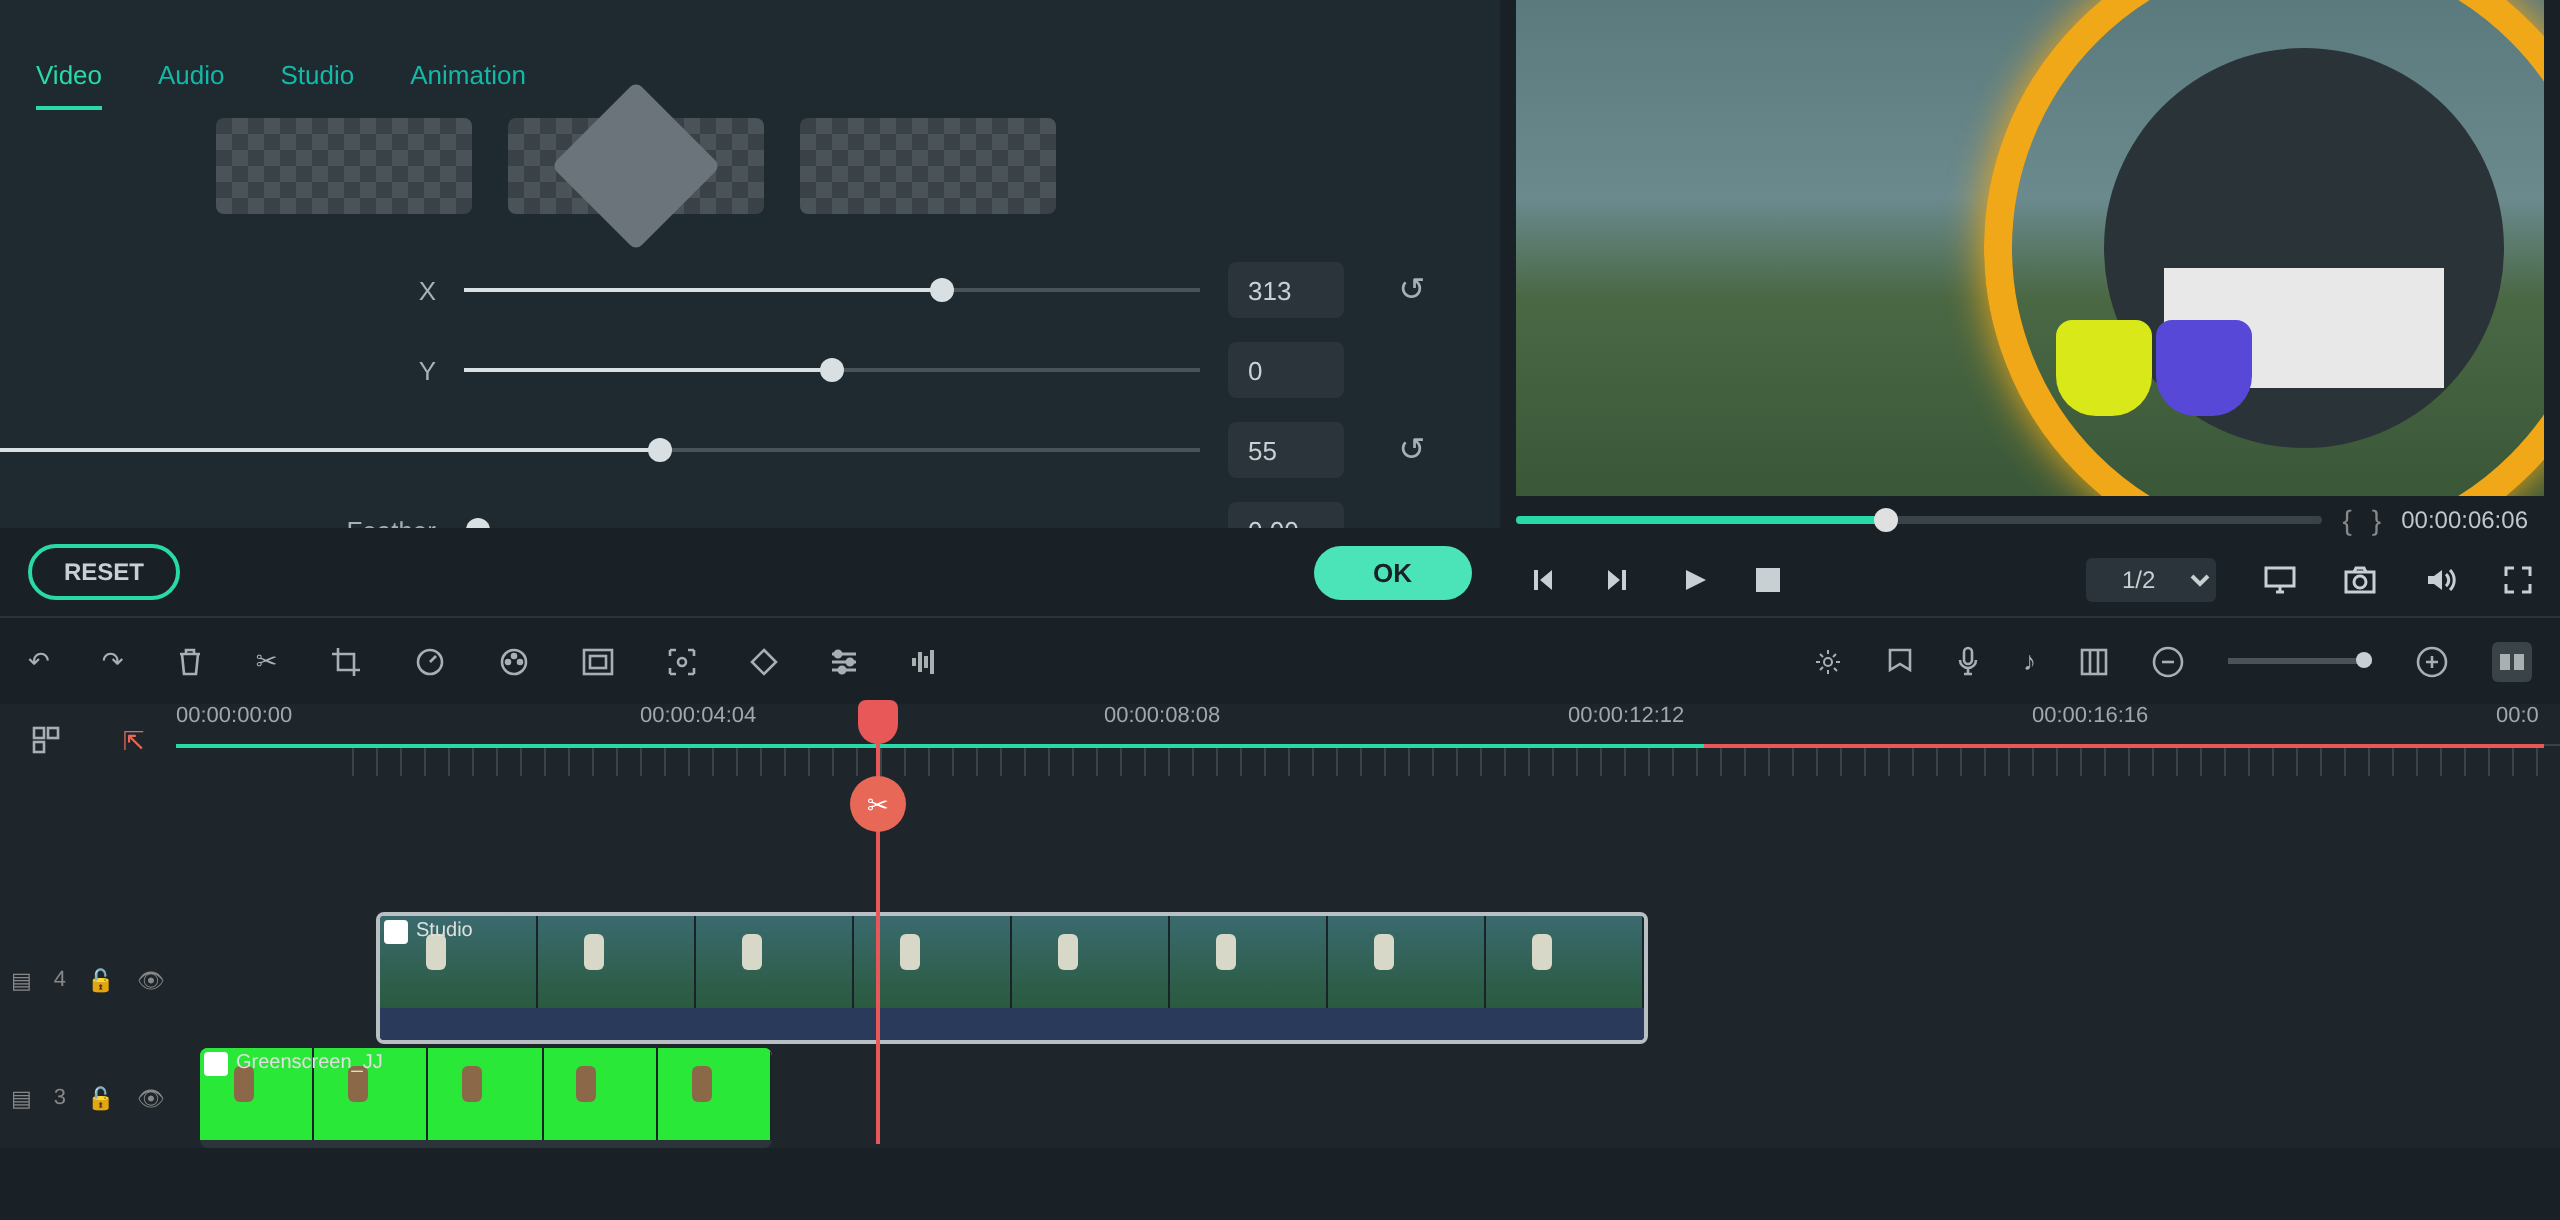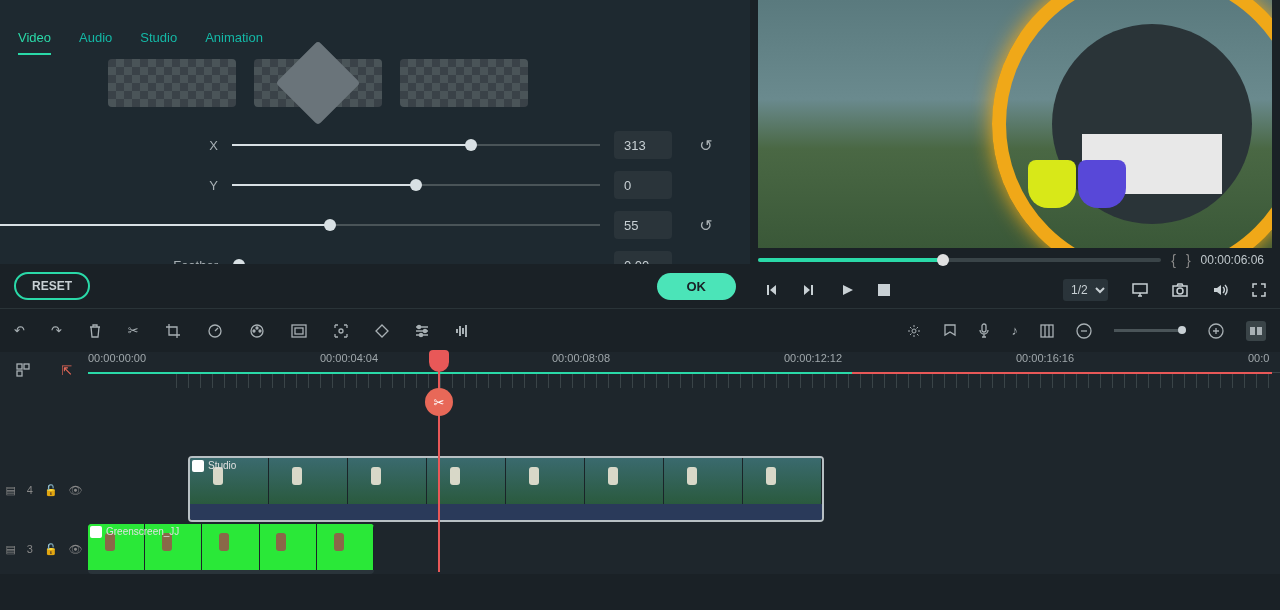--- a/index.html
+++ b/index.html
@@ -40,21 +40,21 @@
 .preview-scrub { height: 24px; display: flex; align-items: center; padding: 0 8px; gap: 10px; }
 .scrub-track { flex: 1; height: 4px; background: #3a4448; border-radius: 2px; position: relative; }
 .scrub-fill { position: absolute; height: 4px; background: #2ad9a8; border-radius: 2px; }
 .scrub-knob { position: absolute; width: 12px; height: 12px; background: #e0e0e0; border-radius: 50%; top: -4px; transform: translateX(-50%); }
 .brkt { color: #888; font-size: 14px; }
 .timecode { color: #c0c8cc; font-size: 12px; margin-left: auto; padding-right: 8px; }
 
 .transport { height: 36px; display: flex; align-items: center; padding: 0 14px; gap: 24px; }
 .transport-btn { color: #c8d0d4; cursor: pointer; display: flex; align-items: center; }
 .spacer { flex: 1; }
-.zoom-sel { background: #2a343a; color: #c8d0d4; border: none; padding: 3px 4px; border-radius: 3px; font-size: 12px; }
+.zoom-sel { background: #2a343a; color: #c8d0d4; border: none; padding: 3px 14px; border-radius: 3px; font-size: 12px; }
 
 .toolbar { height: 44px; background: #1a2126; display: flex; align-items: center; padding: 0 14px; gap: 26px; border-top: 1px solid #2a3438; }
 .tool-icon { color: #a8b0b4; cursor: pointer; display: flex; align-items: center; }
 .tool-group-right { margin-left: auto; display: flex; align-items: center; gap: 22px; }
 .zoom-slider { width: 72px; height: 3px; background: #4a5458; position: relative; }
 .zoom-slider-thumb { position: absolute; width: 8px; height: 8px; background: #c8d0d4; border-radius: 50%; top: -3px; right: 0; }
 
 .timeline { background: #1e262c; position: relative; }
 .tl-header { height: 36px; display: flex; align-items: center; }
 .tl-left { width: 88px; display: flex; align-items: center; justify-content: space-around; color: #888; }
@@ -376,21 +376,21 @@
   </div>
 
   <div class="track" style="height:50px">
     <div class="track-head">
       <span>▤</span>
       <span>3</span>
       <span>🔓</span>
       <span>👁</span>
     </div>
     <div class="track-body">
-      <div class="clip green" style="left:0;width:286px">
+      <div class="clip green" style="left:12px;width:286px">
         <div class="clip-icon"></div>
         <div class="clip-label">Greenscreen_JJ</div>
         <div class="clip-frames" style="height:46px">
             <div class="frame"></div>
             <div class="frame"></div>
             <div class="frame"></div>
             <div class="frame"></div>
             <div class="frame"></div>
           </div>
       </div>

